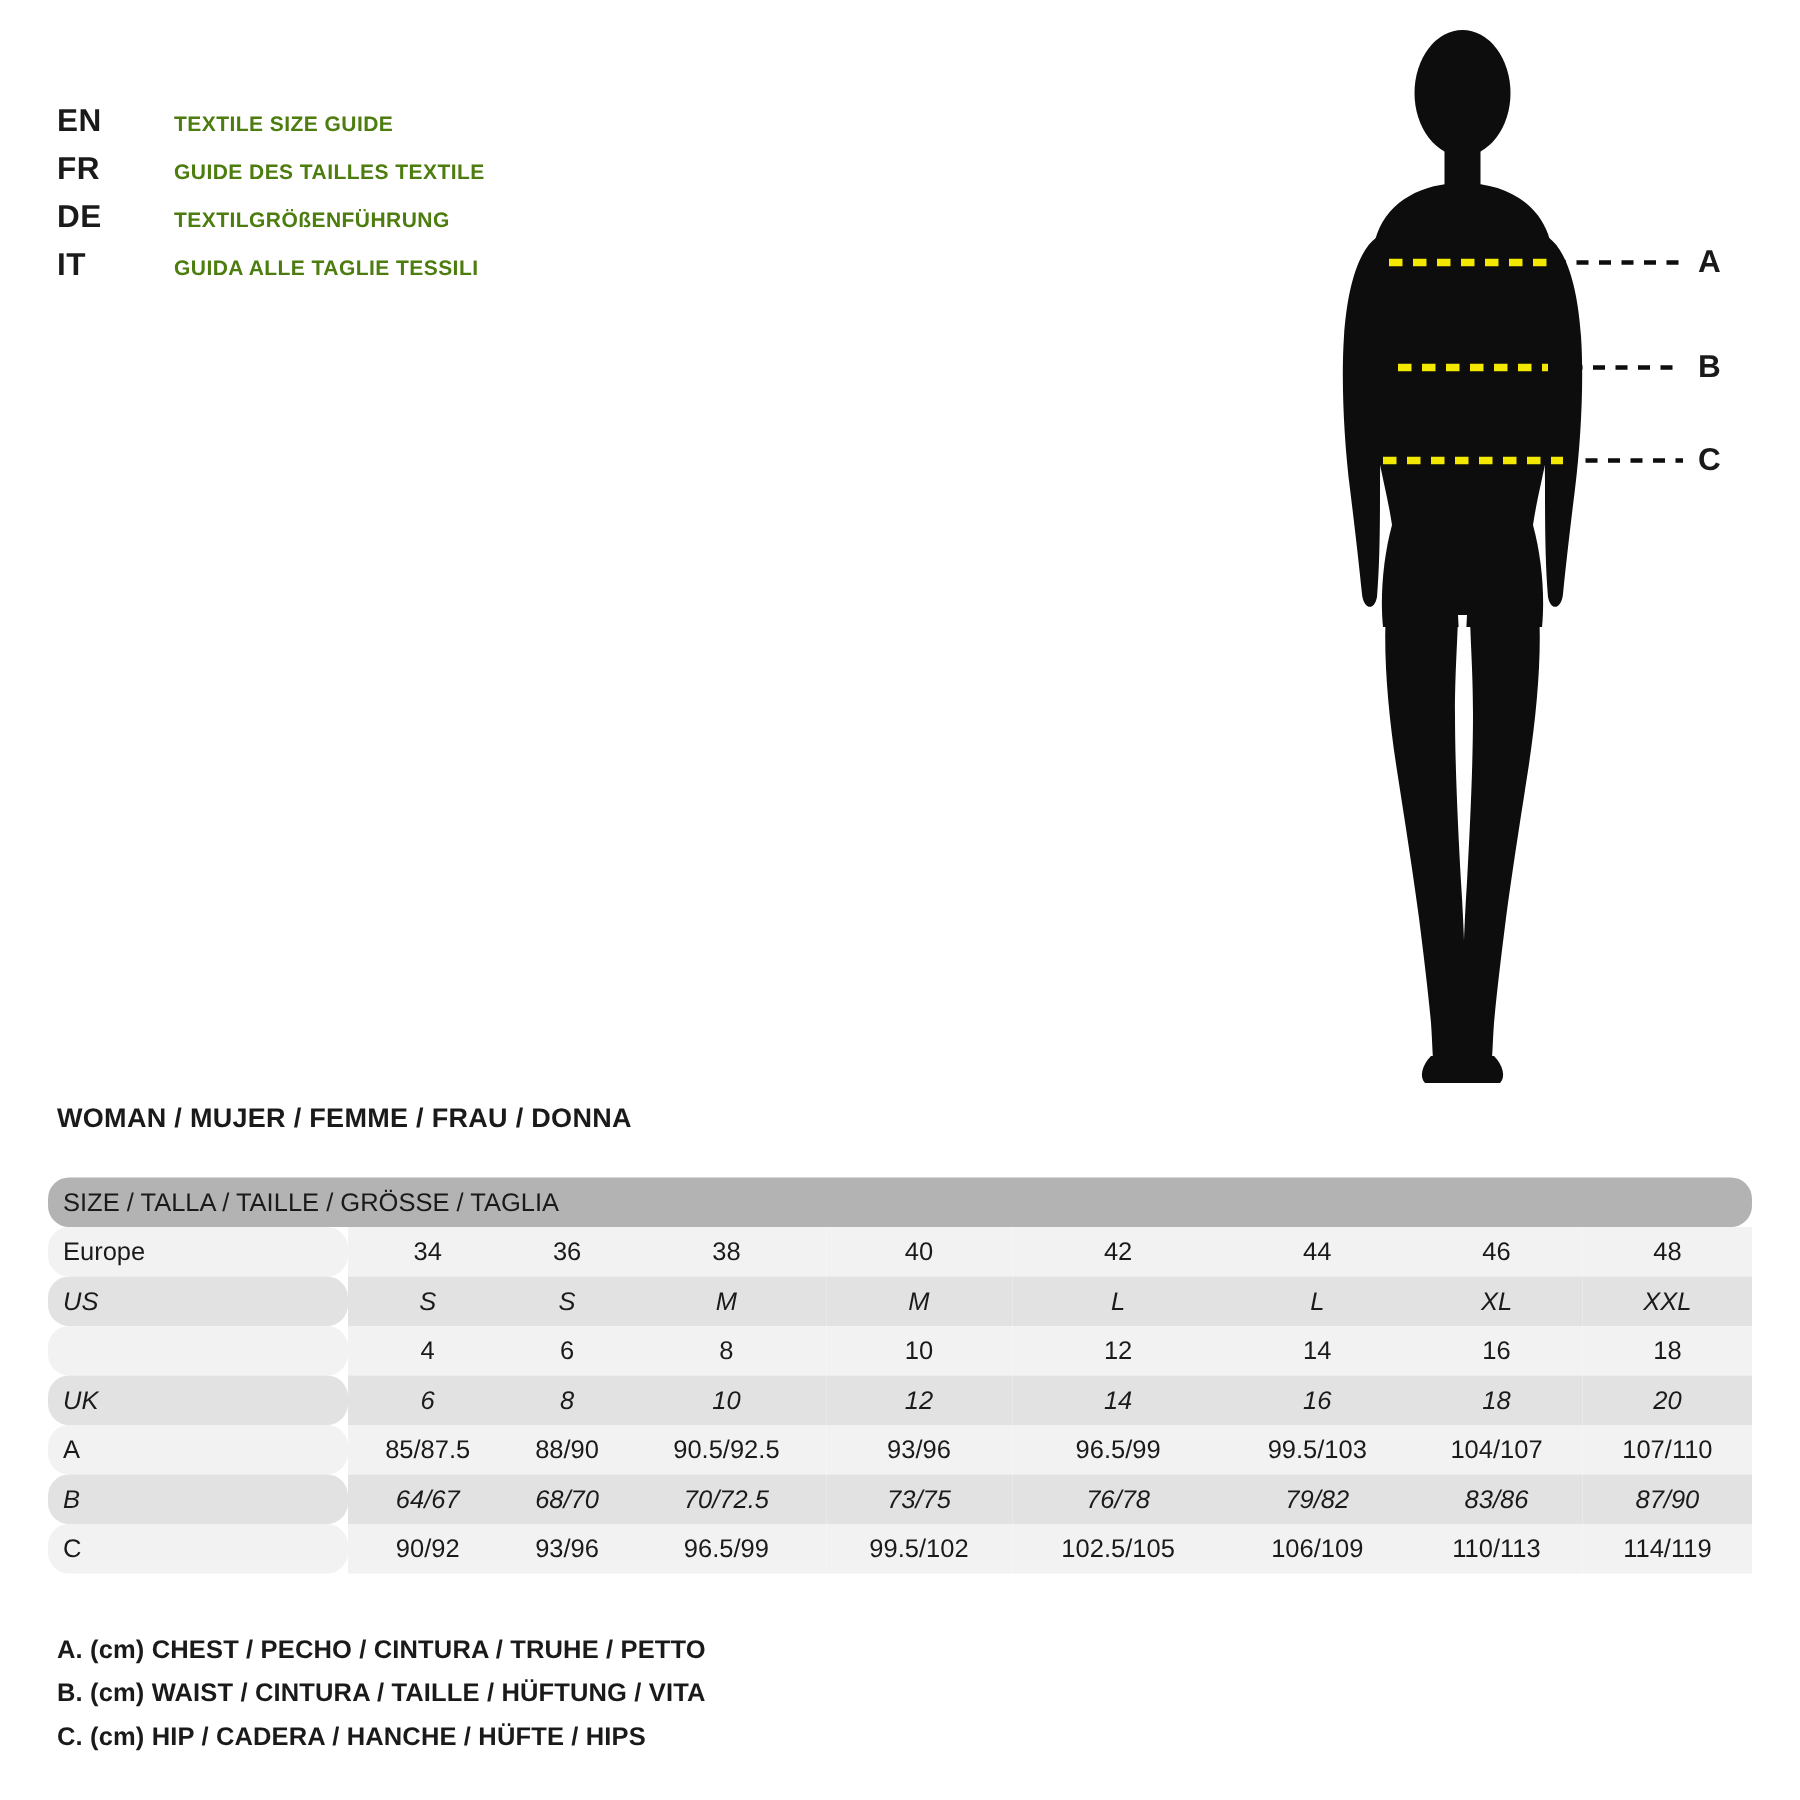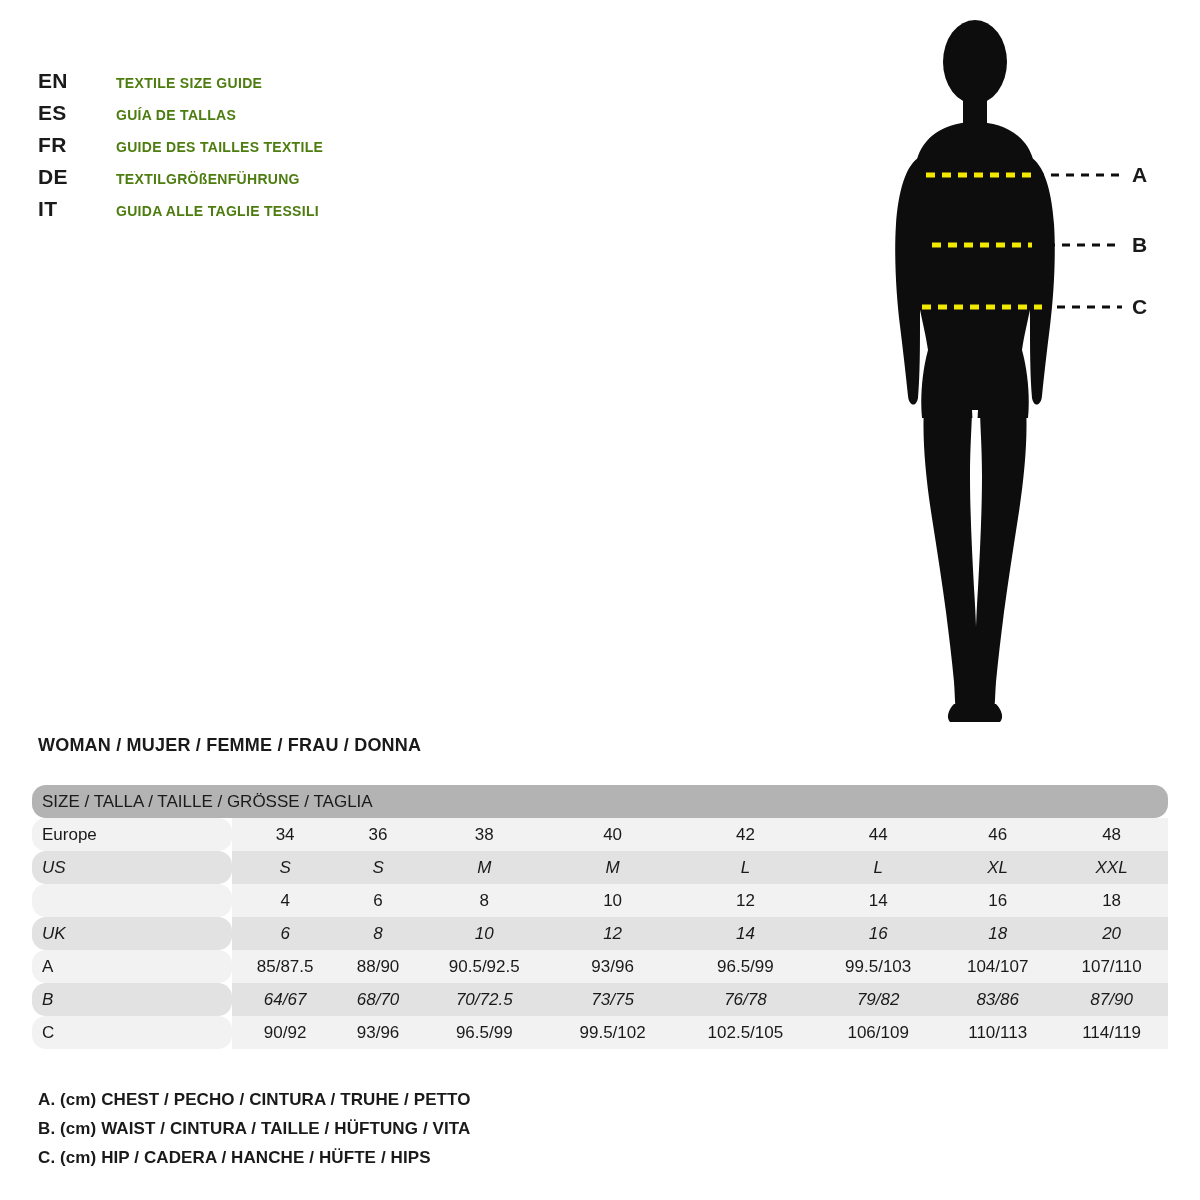--- a/index.html
+++ b/index.html
@@ -123,24 +123,20 @@
     letter-spacing: 0.1px;
   }
 </style>
 </head>
 <body>
 
 <div id="title-block">
   <div class="title-row">
     <span class="title-lang">EN</span>
     <span class="title-text">TEXTILE SIZE GUIDE</span>
-  </div>
-  <div class="title-row">
-    <span class="title-lang">ES</span>
-    <span class="title-text">GUÍA DE TALLAS</span>
   </div>
   <div class="title-row">
     <span class="title-lang">FR</span>
     <span class="title-text">GUIDE DES TAILLES TEXTILE</span>
   </div>
   <div class="title-row">
     <span class="title-lang">DE</span>
     <span class="title-text">TEXTILGRÖßENFÜHRUNG</span>
   </div>
   <div class="title-row">

